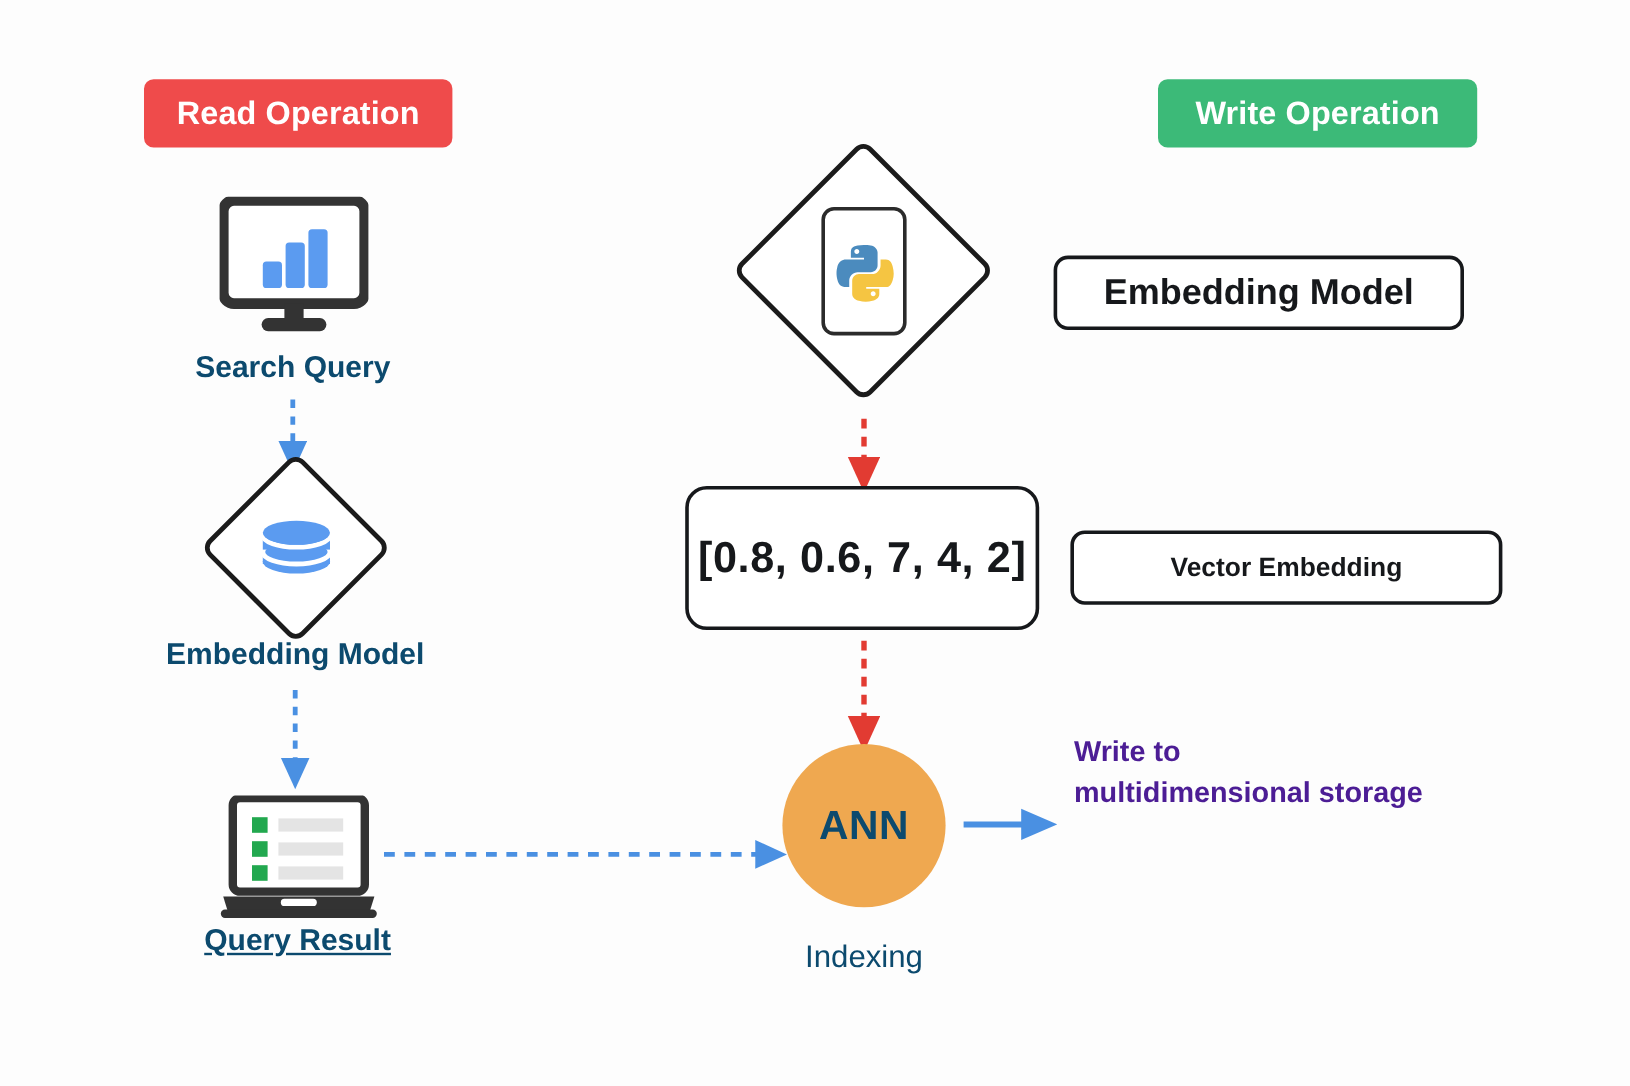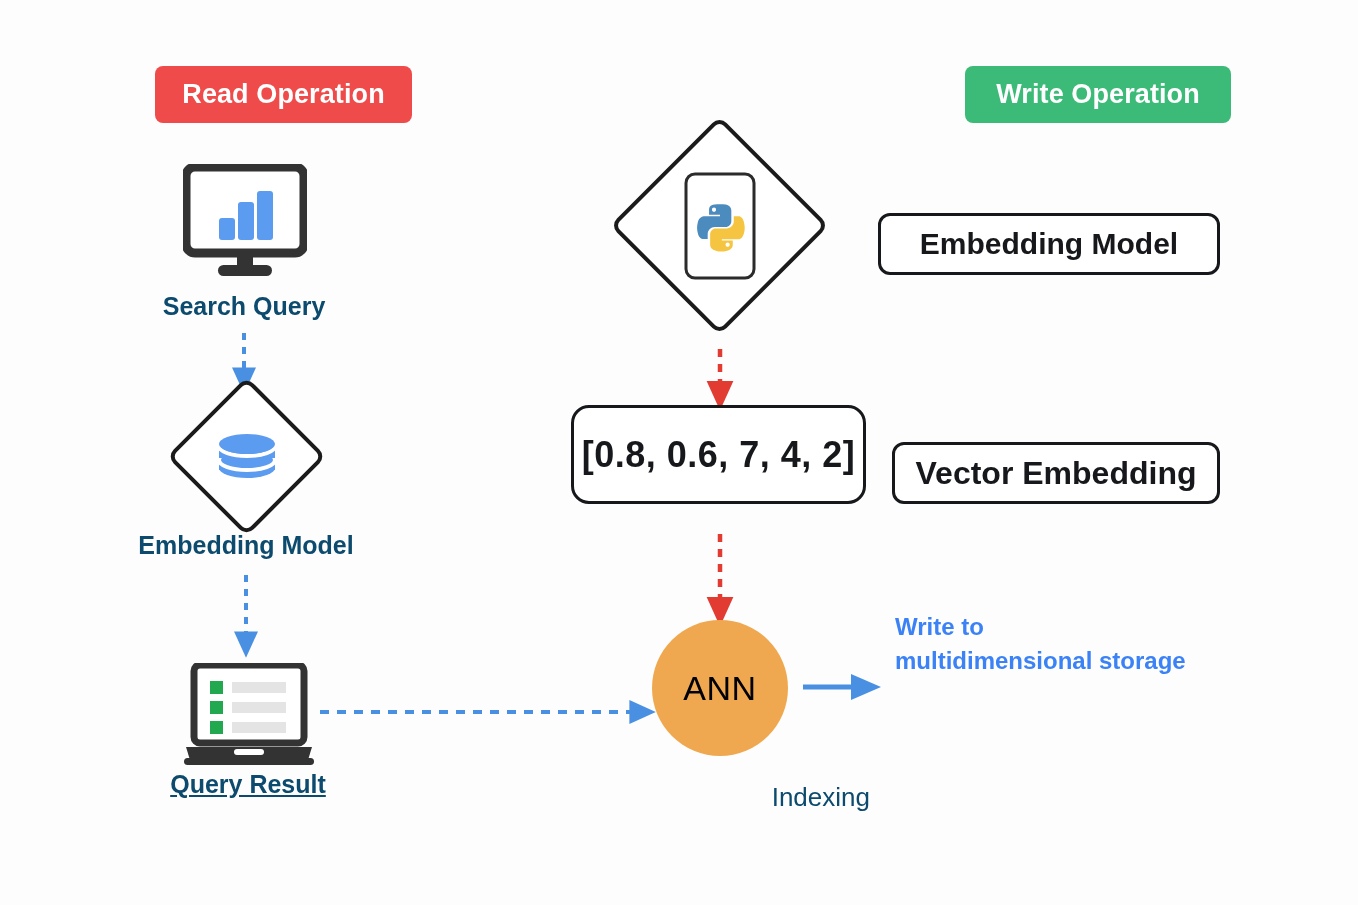--- a/index.html
+++ b/index.html
@@ -23,21 +23,21 @@
     display: flex;
     align-items: center;
     justify-content: center;
     color: #ffffff;
     font-weight: 700;
     font-size: 27px;
     letter-spacing: 0.1px;
     border-radius: 8px;
     white-space: nowrap;
   }
-  #badge-read  { left: 120px; top: 66px;  width: 257px; height: 57px; background: #ef4b4b; margin-left: 35px; }
+  #badge-read  { left: 120px; top: 66px;  width: 257px; height: 57px; background: #ef4b4b; }
   #badge-write { left: 945px; top: 66px;  width: 266px; height: 57px; background: #3cba78; margin-left: 20px; }
 
   
   .node-label {
     position: absolute;
     text-align: center;
     color: #0c4a6e;
     font-weight: 700;
     font-size: 25px;
     white-space: nowrap;
@@ -65,46 +65,46 @@
     border: 3.5px solid #16181b;
     border-radius: 14px;
     background: #ffffff;
     display: flex;
     align-items: center;
     justify-content: center;
     color: #16181b;
     font-weight: 700;
     white-space: nowrap;
   }
-  #vector-box { left: 571px; top: 405px; width: 295px; height: 99px; font-size: 36px; border-radius: 18px; letter-spacing: 0.5px;}
+  #vector-box { left: 571px; top: 405px; width: 295px; height: 120px; font-size: 36px; border-radius: 18px; letter-spacing: 0.5px;}
   #label-embedding-model-box { left: 878px; top: 213px; width: 342px; height: 62px; font-size: 30px; border-radius: 12px;}
-  #label-vector-embedding-box { left: 892px; top: 442px; width: 328px; height: 62px; font-size: 32px; border-radius: 12px;}
+  #label-vector-embedding-box { left: 892px; top: 442px; width: 360px; height: 62px; font-size: 22px; border-radius: 12px;}
 
   
   #ann-circle {
     position: absolute;
     left: 652px; top: 620px;
     width: 136px; height: 136px;
     border-radius: 50%;
     background: #efa850;
     display: flex;
     align-items: center;
     justify-content: center;
-    color: #000000;
+    color: #0c4a6e;
     font-size: 34px;
-    font-weight: 400;
+    font-weight: 700;
     letter-spacing: 0.5px;
   }
 
   
   #write-to-text {
     position: absolute;
     left: 895px; top: 610px;
     width: 340px;
-    color: #3b82f6;
+    color: #4c1d95;
     font-size: 24px;
     font-weight: 700;
     line-height: 1.42;
     white-space: pre-line;
   }
 
   
   #arrows {
     position: absolute;
     left: 0; top: 0;
@@ -205,21 +205,21 @@
                  c0,12,10.5,19.1,22.2,22.5c14,4.1,27.4,4.9,44.2,0c11.1-3.2,22.2-9.7,22.2-22.5v-16.9H97.4v-5.4h64.3
                  c12.9,0,17.7-9,22.2-22.5c4.6-13.9,4.4-27.3,0-45c-3.2-12.8-9.3-22.5-22.2-22.5H144.3z M120.2,151.4
                  c4.5,0,8.1,3.6,8.1,8.2c0,4.6-3.6,8.3-8.1,8.3c-4.4,0-8.1-3.7-8.1-8.3C112.1,155,115.7,151.4,120.2,151.4z"></path>
       </g>
     </svg>
   </div>
 
   <div id="vector-box" class="obox">[0.8, 0.6, 7, 4, 2]</div>
 
   <div id="ann-circle">ANN</div>
-  <div class="node-label thin" style="left:570px; top:782px; width:300px; font-size:26px;text-align:right;">Indexing</div>
+  <div class="node-label thin" style="left:570px; top:782px; width:300px; font-size:26px;">Indexing</div>
 
   <div id="label-embedding-model-box" class="obox">Embedding Model</div>
 
   <div id="label-vector-embedding-box" class="obox">Vector Embedding</div>
 
   <div id="write-to-text">Write to
 multidimensional storage</div>
 
 </div>
 

